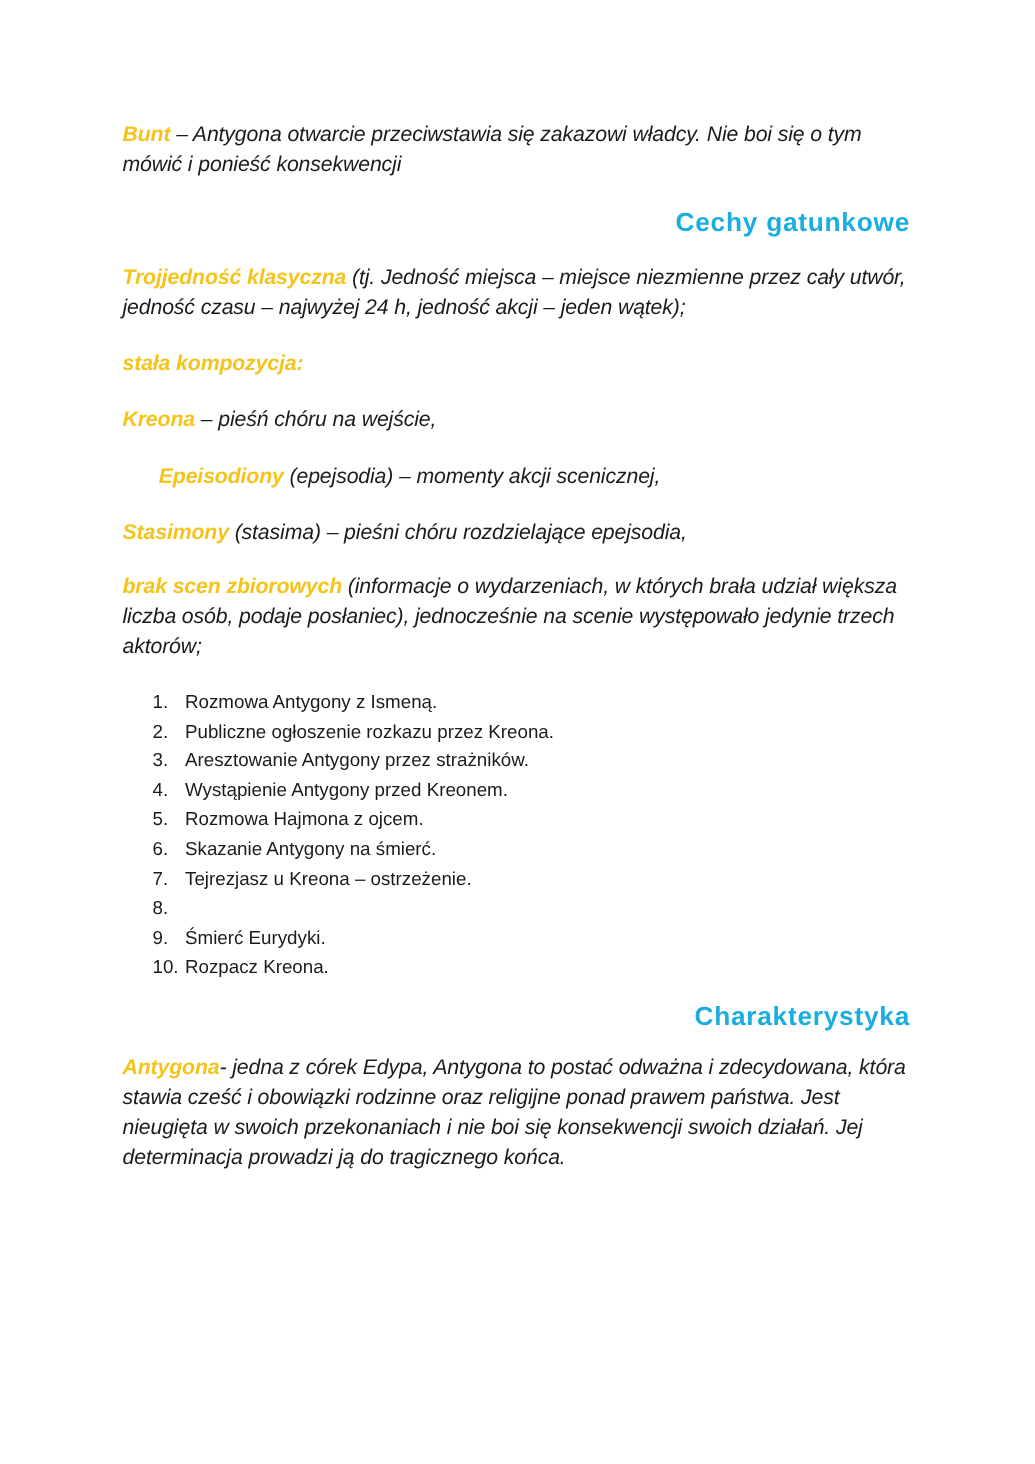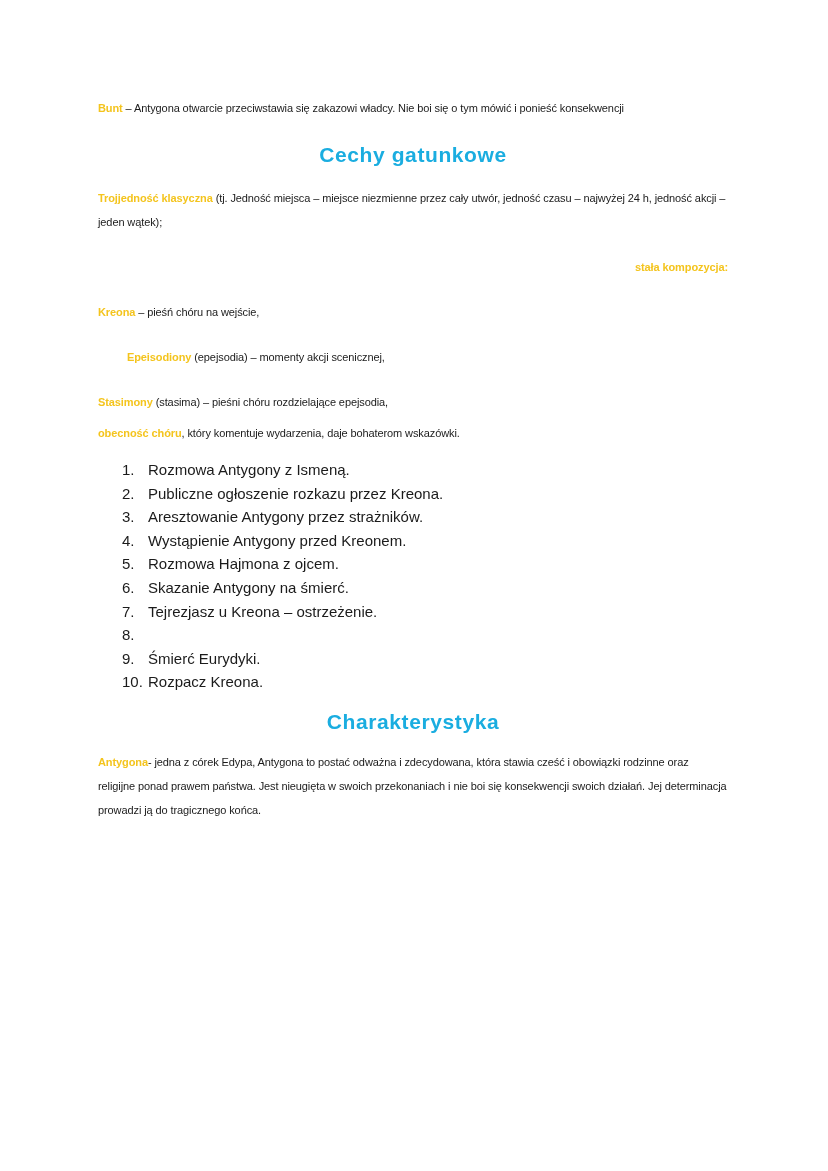--- a/index.html
+++ b/index.html
@@ -3,25 +3,25 @@
 <meta charset="utf-8">
 <style>
   html, body { margin: 0; padding: 0; background: #ffffff; }
   body {
     width: 828px; height: 1171px; position: relative; overflow: hidden;
     font-family: "Liberation Sans", "DejaVu Sans", sans-serif;
     color: #1b1b1b;
   }
   .page { position: absolute; left: 98px; top: 96px; width: 630px; }
   p.para {
-    margin: 0; font-size: 11px; line-height: 24px; letter-spacing: -0.1px;
+    margin: 0; font-size: 17px; line-height: 24px; letter-spacing: -0.1px; font-style: italic;
   }
   .hl { color: #f4c41d; font-weight: bold; }
   h2.sec {
-    margin: 0; text-align: center; color: #1badE0; color: #1aade0;
+    margin: 0; text-align: right; color: #1badE0; color: #1aade0;
     font-size: 21px; font-weight: bold; letter-spacing: 0.6px; line-height: 28px;
   }
   ol.plan {
     list-style: none; margin: 0; padding: 0 0 0 24px;
     font-size: 15px; line-height: 23.6px;
   }
   ol.plan li { display: flex; }
   ol.plan .num { width: 26px; flex: none; }
 </style>
 </head>
@@ -31,34 +31,34 @@
 
   <p class="para" style="margin-bottom:21px;">
     <span class="hl">Bunt</span><span> – Antygona otwarcie przeciwstawia się zakazowi władcy. Nie boi się o tym mówić i ponieść konsekwencji</span>
   </p>
 
   <h2 class="sec" style="margin-bottom:17px;">Cechy gatunkowe</h2>
 
   <p class="para" style="margin-bottom:21px;">
     <span class="hl">Trojjedność klasyczna</span><span> (tj. Jedność miejsca – miejsce niezmienne przez cały utwór, jedność czasu – najwyżej 24 h, jedność akcji – jeden wątek);</span>
   </p>
-  <p class="para" style="margin-bottom:21px;text-align:right;">
+  <p class="para" style="margin-bottom:21px;">
     <span class="hl"> stała kompozycja:</span><span></span>
   </p>
   <p class="para" style="margin-bottom:21px;">
     <span class="hl">Kreona</span><span> – pieśń chóru na wejście,</span>
   </p>
   <p class="para" style="margin-bottom:21px;margin-left:29px;">
     <span class="hl">Epeisodiony</span><span> (epejsodia) – momenty akcji scenicznej,</span>
   </p>
-  <p class="para" style="margin-bottom:7px;">
+  <p class="para" style="margin-bottom:19px;">
     <span class="hl">Stasimony</span><span> (stasima) – pieśni chóru rozdzielające epejsodia,</span>
   </p>
-  <p class="para" style="margin-bottom:13px;">
-    <span class="hl"> obecność chóru</span><span>, który komentuje wydarzenia, daje bohaterom wskazówki.</span>
+  <p class="para" style="margin-bottom:21px;">
+    <span class="hl">brak scen zbiorowych</span><span> (informacje o wydarzeniach, w których brała udział większa liczba osób, podaje posłaniec), jednocześnie na scenie występowało jedynie trzech aktorów;</span>
   </p>
 
 
   <ol class="plan" style="margin-bottom:14px;">
     <li>
         <span class="num">1.</span>
         <span>Rozmowa Antygony z Ismeną.</span>
       </li>
     <li>
         <span class="num">2.</span>

